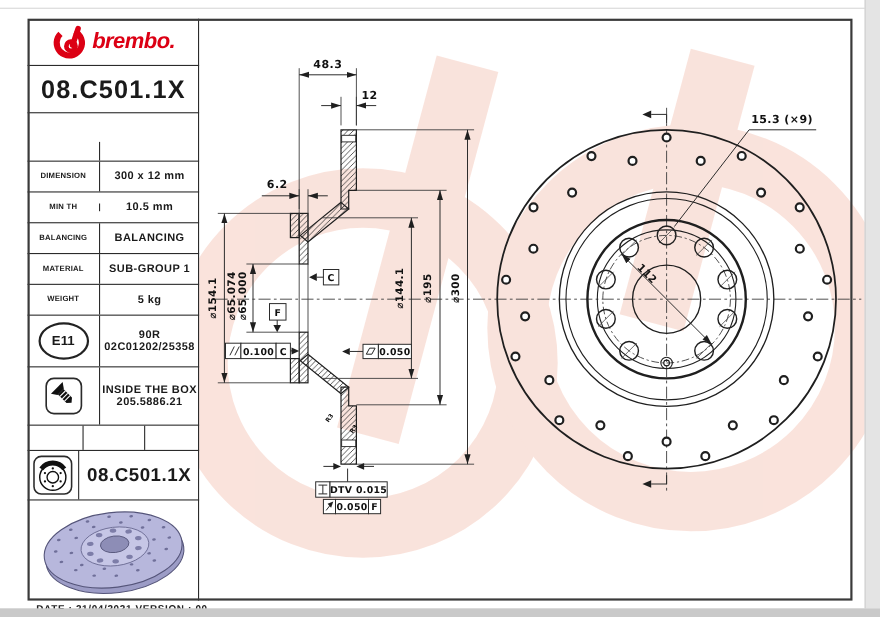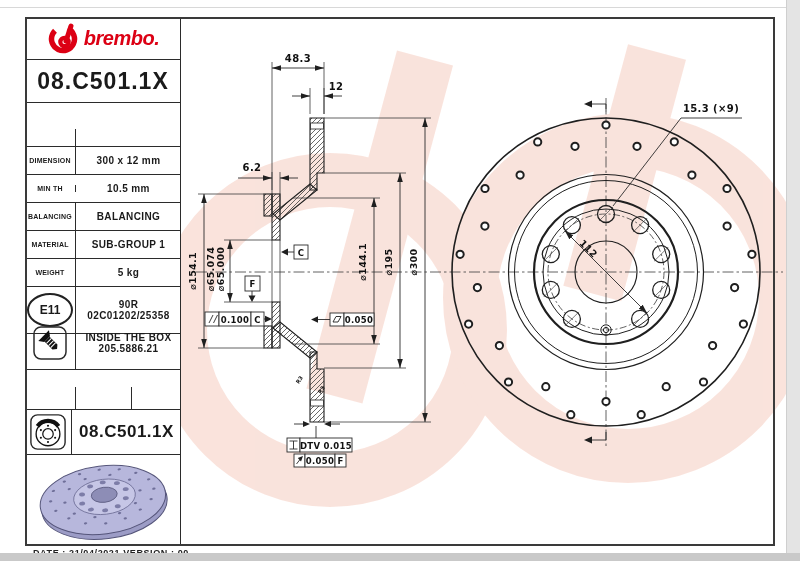--- a/index.html
+++ b/index.html
@@ -6,21 +6,21 @@
   .sheet{position:relative;width:800px;height:561px;background:#ffffff;overflow:hidden;
          font-family:"Liberation Sans",sans-serif;color:#1a1a1a;}
   .hairline{position:absolute;left:0;top:7px;width:787px;height:1px;background:#d8d8d8;z-index:0;}
   .gutter-right{position:absolute;right:0;top:0;width:13px;height:553px;background:#e4e4e4;z-index:6;border-left:1px solid #cfcfcf;}
   .gutter-bottom{position:absolute;left:0;top:553px;width:800px;height:8px;background:#c9c9c9;z-index:6;}
   .drawing-svg{position:absolute;left:0;top:0;z-index:1;}
   .frame{position:absolute;left:25px;top:17px;width:750px;height:529px;border:2px solid #3a3a3a;z-index:3;pointer-events:none;box-sizing:border-box;}
   
   .tblock{position:absolute;left:25px;top:17px;width:156px;height:529px;background:#fff;z-index:2;box-sizing:border-box;border-right:1px solid #2b2b2b;}
   .row{position:absolute;left:0;width:156px;border-bottom:1px solid #2b2b2b;box-sizing:border-box;display:flex;}
-  .lab{width:51px;border-right:1px solid #2b2b2b;box-sizing:border-box;display:flex;align-items:center;justify-content:center;
+  .lab{width:66px;border-right:1px solid #2b2b2b;box-sizing:border-box;display:flex;align-items:center;justify-content:center;
        font-size:7px;font-weight:bold;letter-spacing:.2px;}
   .val{flex:1;display:flex;align-items:center;justify-content:center;font-weight:bold;font-size:10px;letter-spacing:.4px;}
   .val.two{flex-direction:column;line-height:11px;}
   .pn{font-size:23px;font-weight:bold;letter-spacing:1px;display:flex;align-items:center;justify-content:center;width:100%;}
   .kitpn{font-size:17px;font-weight:bold;letter-spacing:.5px;display:flex;align-items:center;justify-content:center;flex:1;}
   .e11badge{width:42px;height:30px;border:2px solid #222;border-radius:50%;display:flex;align-items:center;justify-content:center;
             font-size:12px;font-weight:bold;letter-spacing:0;}
   .datefoot{position:absolute;left:33px;top:548px;z-index:2;font-size:9px;font-weight:bold;letter-spacing:.6px;
             font-family:"Liberation Sans",sans-serif;color:#222;}
   
@@ -308,21 +308,21 @@
     <div class="row" style="top:270px;height:47px;">
       <div class="lab">
           <div class="e11badge">E11</div>
         </div>
       <div class="val two">
         <span>90R</span>
         <span>02C01202/25358</span>
       </div>
     </div>
 
-    <div class="row" style="top:300px;height:53px;">
+    <div class="row" style="top:317px;height:53px;">
       <div class="lab">
         <svg width="36" height="36" viewBox="0 0 36 36">
           <rect x="2" y="2" width="32" height="32" rx="7" fill="none" stroke="#2b2b2b" stroke-width="1.5"></rect>
           <g transform="translate(18,17) rotate(-45)" fill="#111">
             <polygon points="-7.5,-9 7.5,-9 4,-4 -4,-4"></polygon>
             <polygon points="-3.5,-4 3.5,-4 3.5,7 0,10 -3.5,7"></polygon>
             <line x1="-3.5" y1="-1.5" x2="3.5" y2="-1.5" stroke="#fff" stroke-width="1"></line>
             <line x1="-3.5" y1="1.5" x2="3.5" y2="1.5" stroke="#fff" stroke-width="1"></line>
             <line x1="-3.5" y1="4.5" x2="3.5" y2="4.5" stroke="#fff" stroke-width="1"></line>
           </g>

